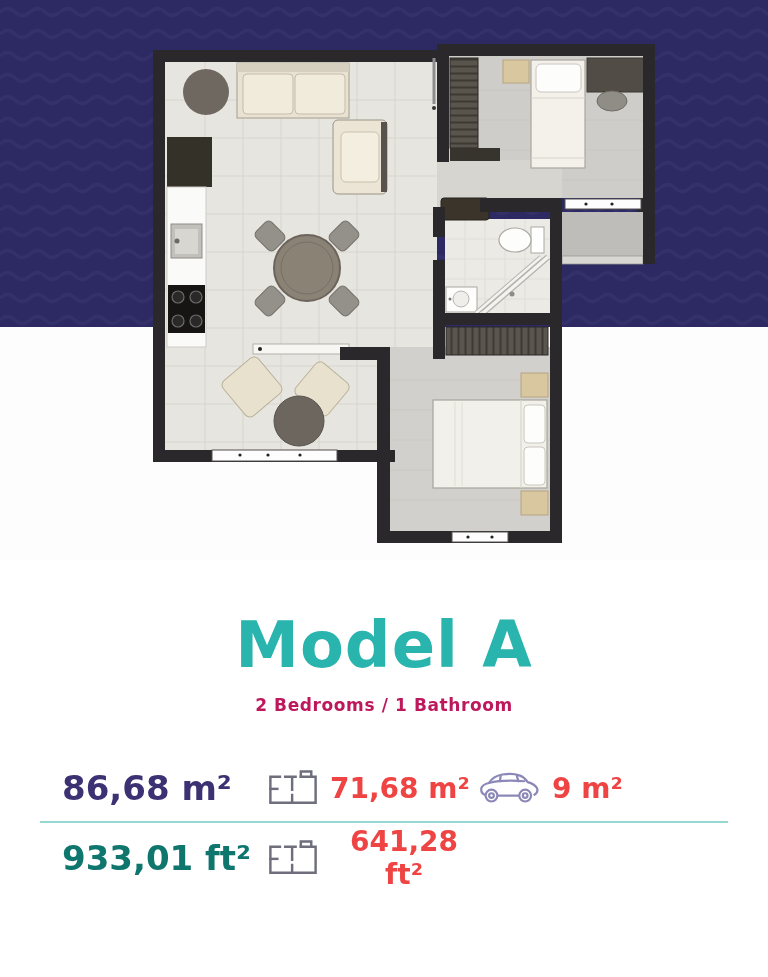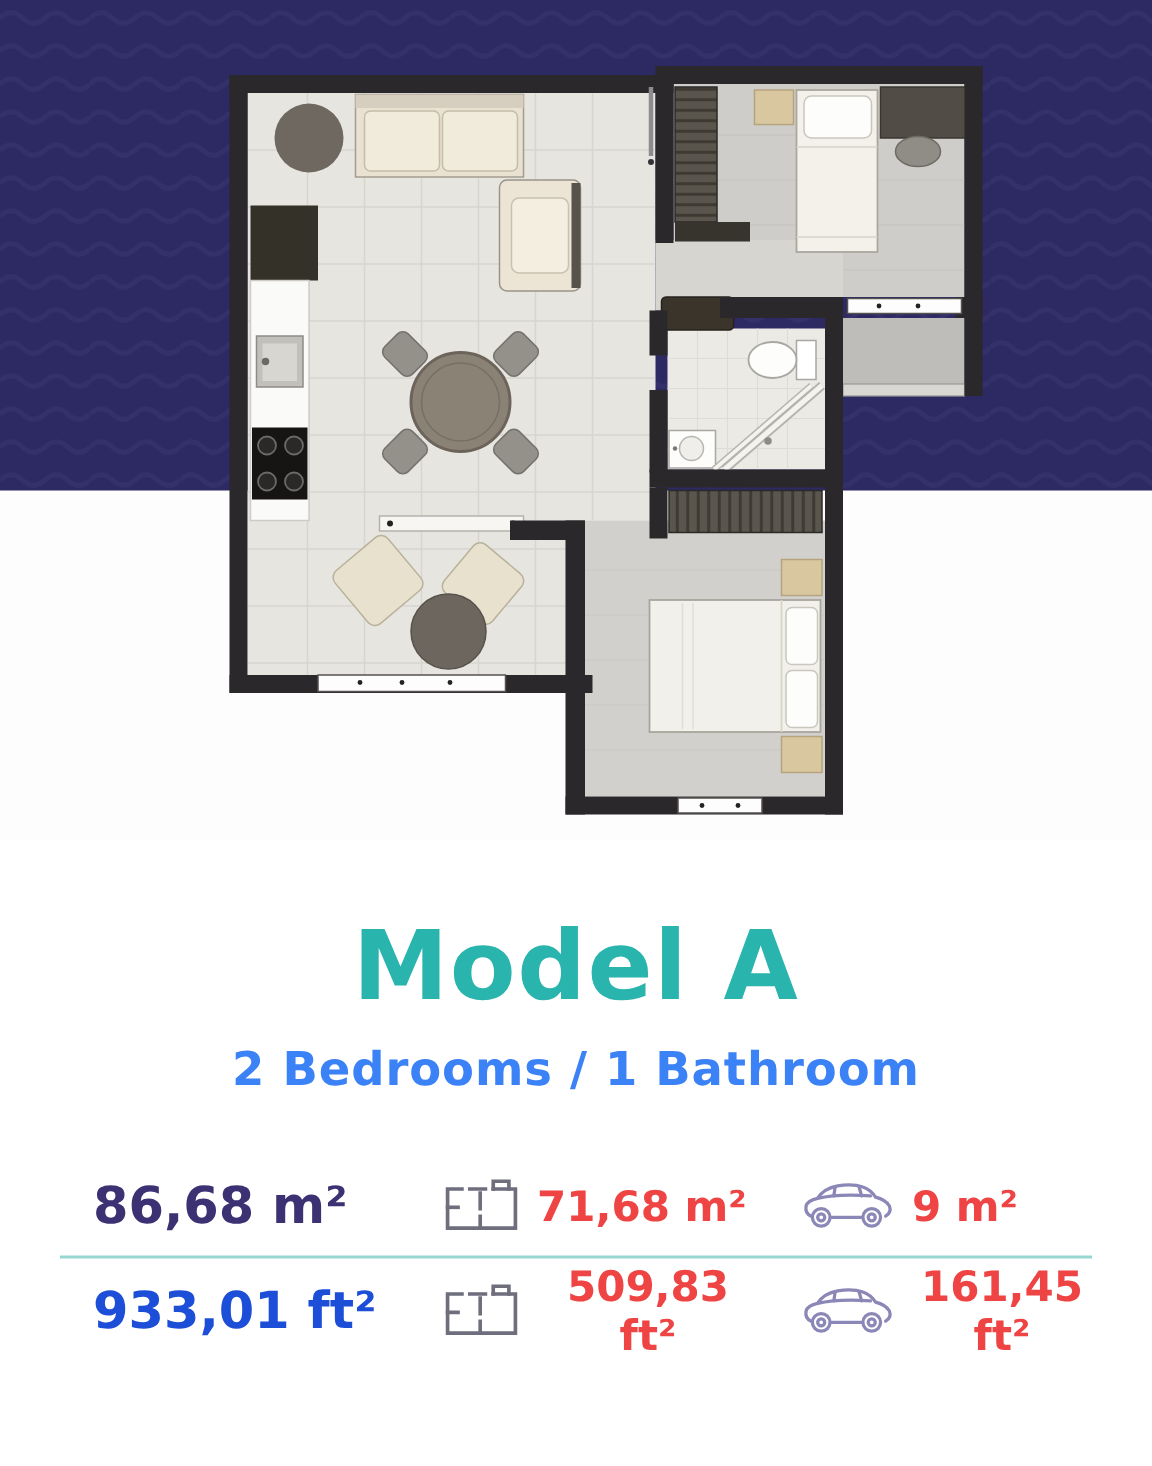--- a/index.html
+++ b/index.html
@@ -12,29 +12,29 @@
   .hero svg{display:block;}
   .content{width:768px;text-align:center;}
   .title{
     margin:52px 0 0 0;
     font-size:64px;line-height:1.05;font-weight:800;
     letter-spacing:1px;
     font-family:"DejaVu Sans","Liberation Sans",sans-serif;
   }
   .subtitle{
     margin-top:16px;
-    font-size:31px;font-weight:600;letter-spacing:0.6px;
-    color:#3b82f6;
+    font-size:17px;font-weight:600;letter-spacing:0.6px;
+    color:#be185d;
     font-family:"DejaVu Sans","Liberation Sans",sans-serif;
   }
   .stats{
     margin:42px 40px 0 40px;
   }
   .stat-row{
-    display:flex;align-items:center;height:62px;gap:28px;
+    display:flex;align-items:center;height:62px;
   }
   .col-total{
     flex:0 0 226px;text-align:left;padding-left:22px;box-sizing:border-box;
     font-size:34px;font-weight:800;
     font-family:"DejaVu Sans","Liberation Sans",sans-serif;
   }
   .col-item{
     flex:0 0 212px;display:flex;align-items:center;gap:10px;
     font-size:28px;font-weight:600;color:#ef4444;
     font-family:"DejaVu Sans","Liberation Sans",sans-serif;
@@ -283,43 +283,28 @@
               <circle cx="56" cy="32" r="2.8"></circle>
           </svg>
         </span>
         <span>9 m²</span>
       </div>
     </div>
 
     <div class="divider" style="background:#96d7d2"></div>
 
     <div class="stat-row">
-      <div class="col-total" style="color:#1d4ed8">933,01 ft²</div>
+      <div class="col-total" style="color:#0f766e">933,01 ft²</div>
       <div class="col-item">
         <span class="icon">
           <svg width="54" height="40" viewBox="0 0 62 46" fill="none" stroke="#6e6e7d" stroke-width="2.8" stroke-linecap="square">
             <path d="M16,10 H5 V40 H57 V10 H40 M34,10 H22"></path>
             <path d="M40,10 V4 H52 V10"></path>
             <path d="M30,13 V25 M30,31 V40"></path>
             <path d="M5,24 H13"></path>
           </svg>
         </span>
-        <span>509,83 ft²</span>
-      </div>
-      <div class="col-item last">
-        <span class="icon">
-          <svg width="64" height="40" viewBox="0 0 76 46" fill="none" stroke="#8b88b7" stroke-width="2.6" stroke-linecap="round" stroke-linejoin="round">
-            <path d="M8,31 Q3,29 4,23 Q5,19 13,17 Q18,9 29,7 Q41,5 49,8 Q55,10 59,16 Q67,18 70,23 Q72,28 67,31"></path>
-            <path d="M13,17 Q30,13 55,15"></path>
-            <path d="M27,8 L26,15 M46,8 L48,15"></path>
-            <path d="M24,32 H48"></path>
-            <circle cx="16" cy="32" r="7"></circle>
-              <circle cx="16" cy="32" r="2.8"></circle>
-            <circle cx="56" cy="32" r="7"></circle>
-              <circle cx="56" cy="32" r="2.8"></circle>
-          </svg>
-        </span>
-        <span>161,45 ft²</span>
+        <span>641,28 ft²</span>
       </div>
     </div>
 
   </div>
 </div>
 
 </body></html>

